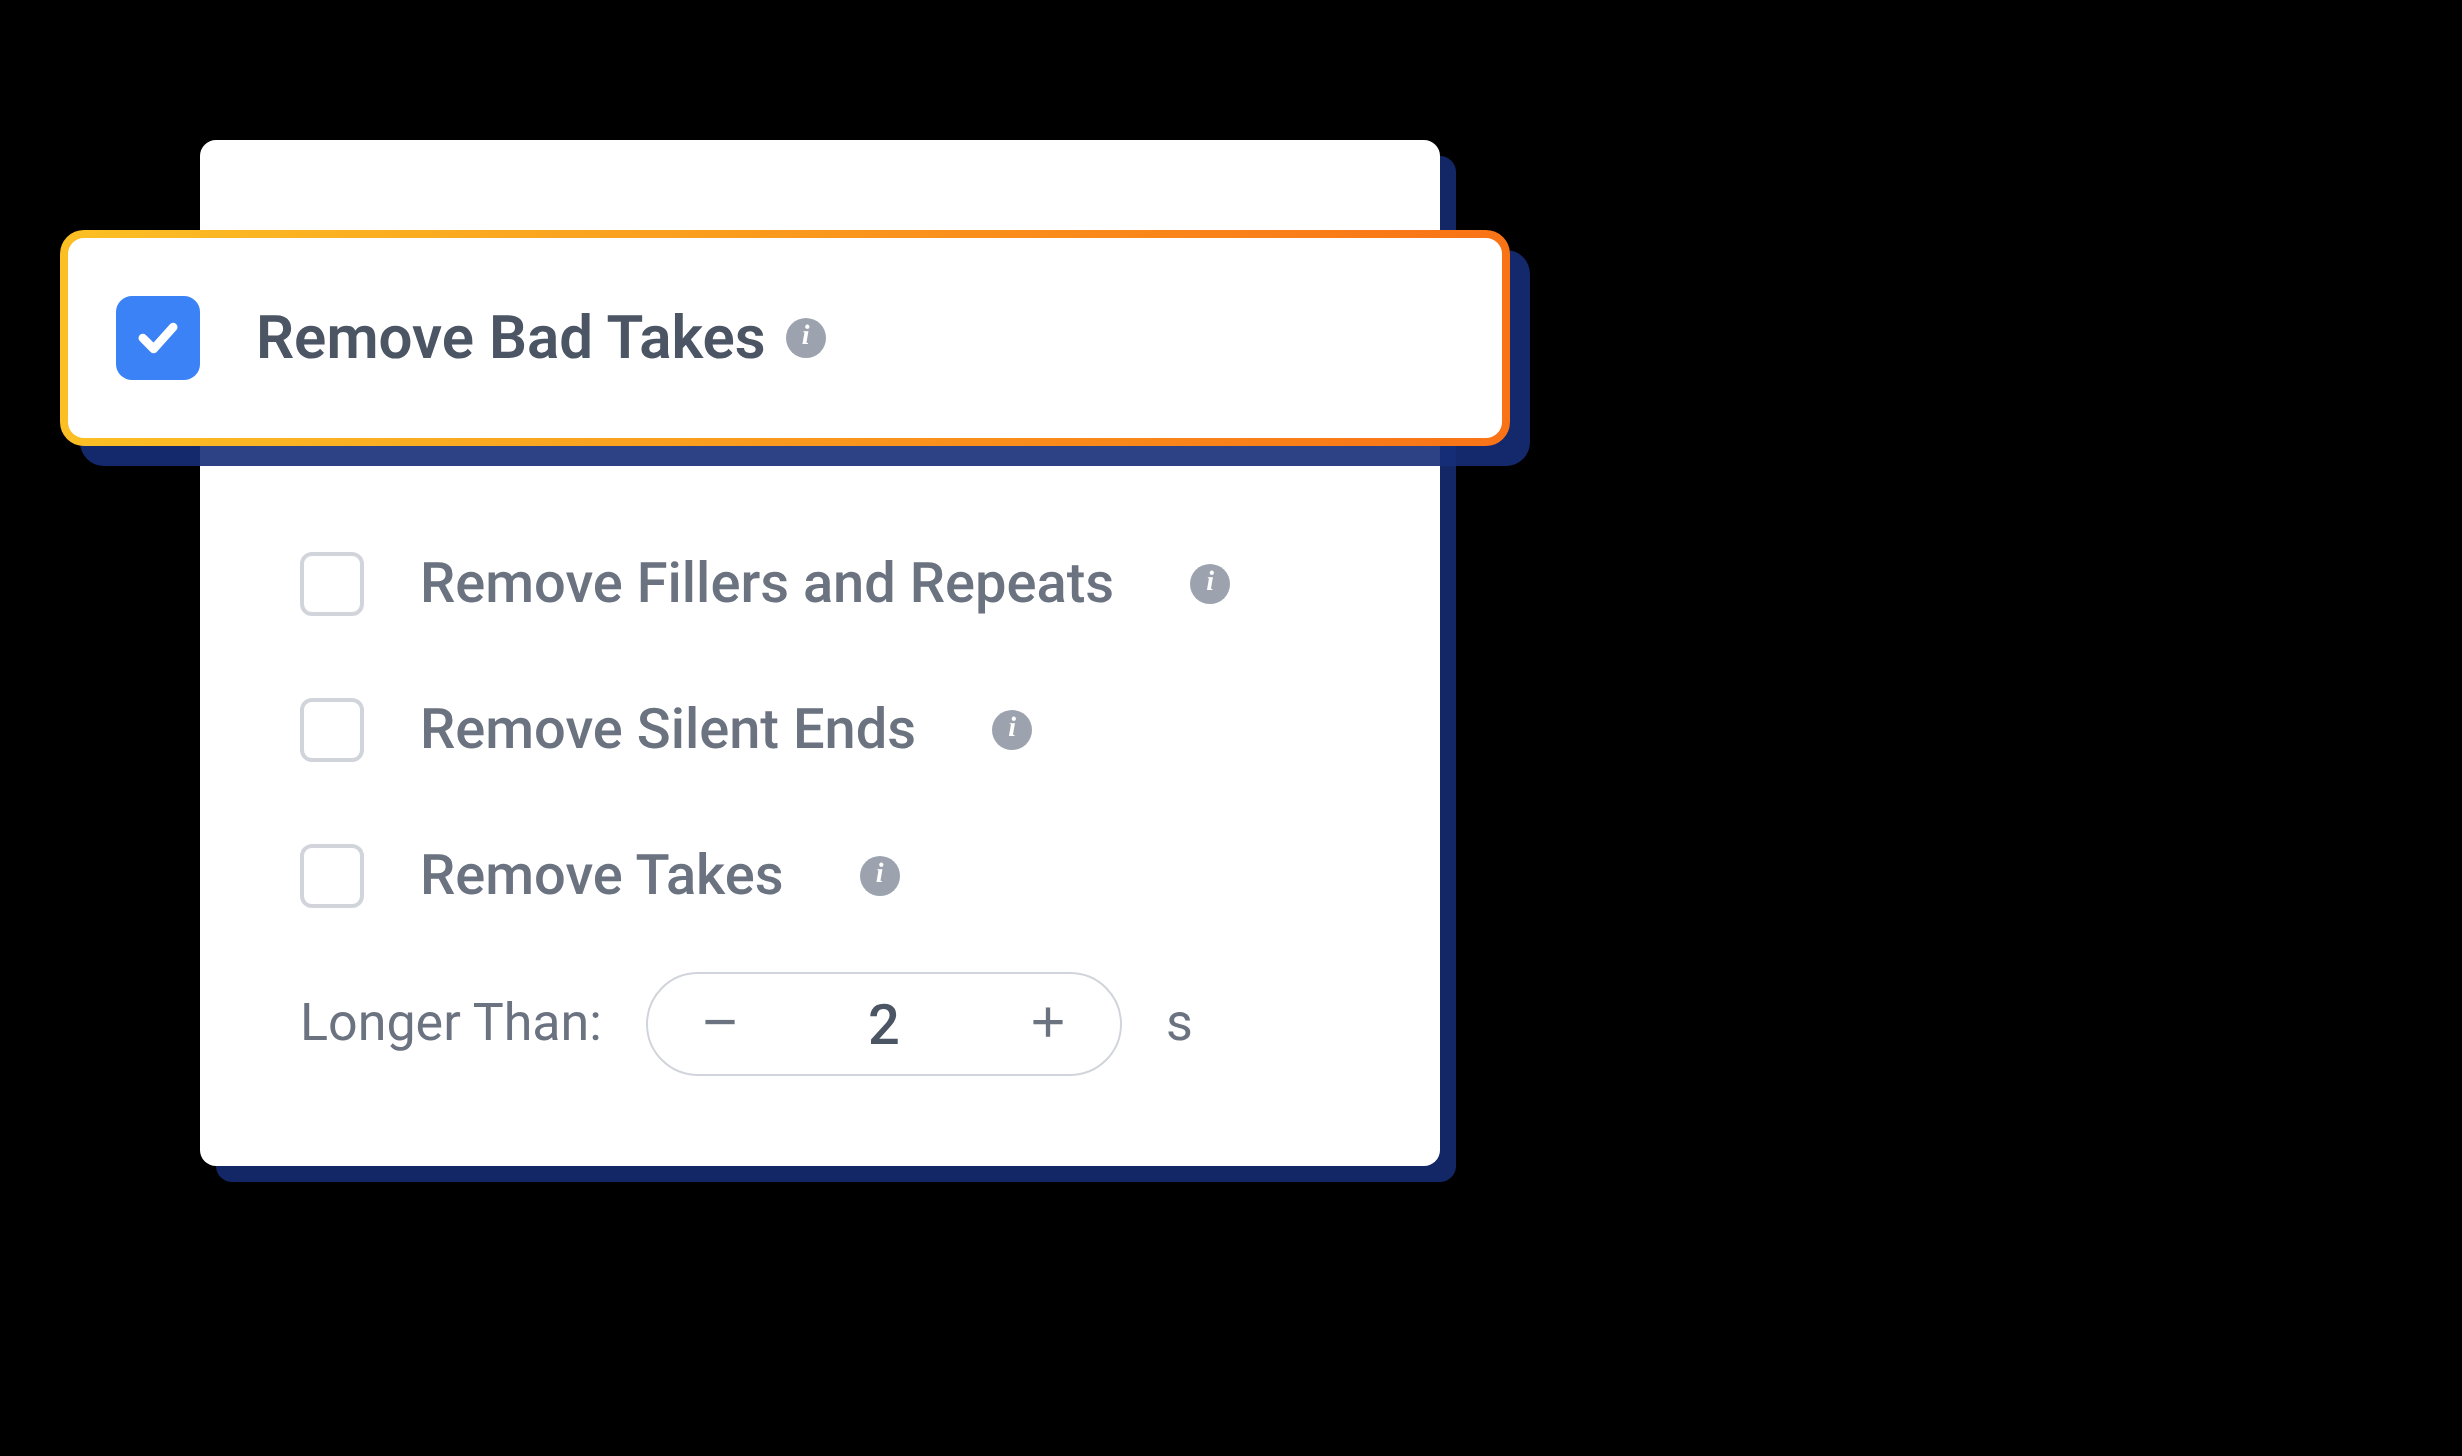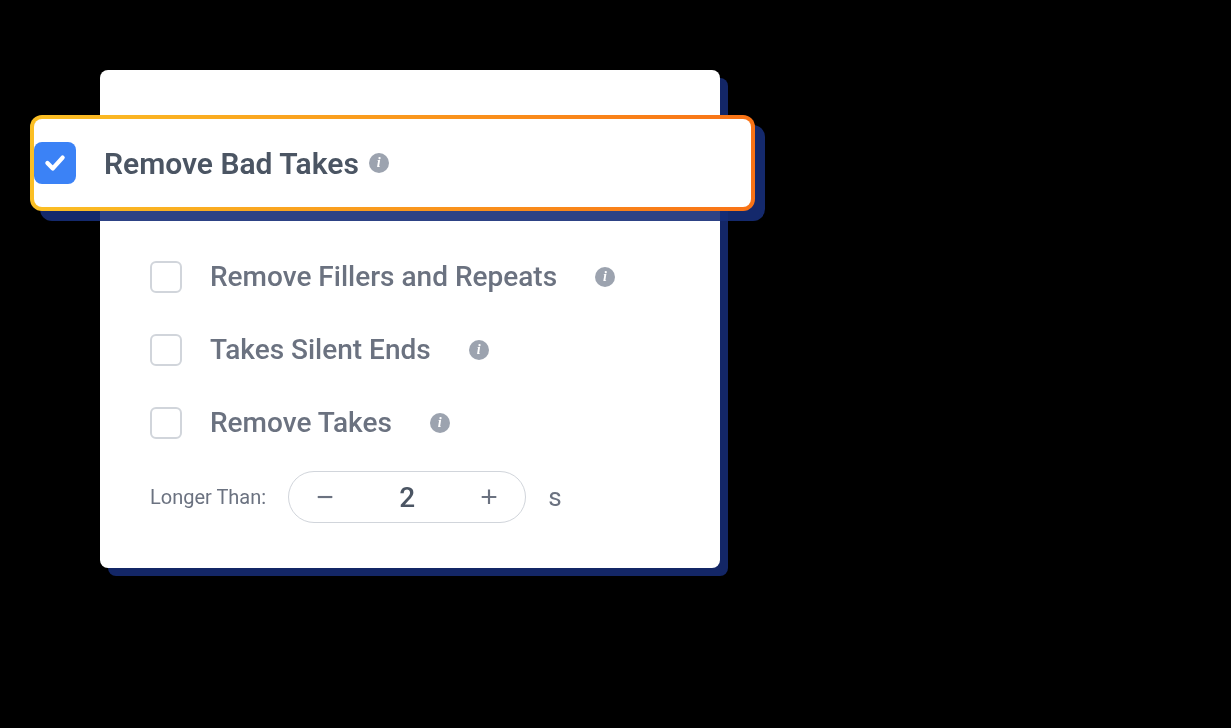--- a/index.html
+++ b/index.html
@@ -13,38 +13,39 @@
 
     .panel {
       position: absolute;
       left: 100px;
       top: 70px;
       width: 620px;
       background: #fff;
       border-radius: 8px;
       box-shadow: 8px 8px 0px rgba(22, 45, 120, 0.85);
       padding-bottom: 45px;
-      padding-top: 40px;
+      padding-top: 55px;
     }
 
     .highlight-row {
       position: absolute;
       left: 30px;
       top: 115px;
       width: 725px;
-      height: 96px;
+      height: 108px;
       background: #fff;
       border: 4px solid transparent;
       border-radius: 12px;
       background-image: linear-gradient(white, white), linear-gradient(90deg, #fbbf24 0%, #f97316 100%);
       background-origin: border-box;
       background-clip: padding-box, border-box;
       box-shadow: 10px 10px 0px rgba(22, 45, 120, 0.9);
       display: flex;
       align-items: center;
+      padding-left: 24px;
       z-index: 10;
     }
 
     .option-row {
       display: flex;
       align-items: center;
       padding: 20px 0 20px 50px;
       gap: 28px;
     }
 
@@ -105,21 +106,21 @@
     }
 
     .longer-than-row {
       display: flex;
       align-items: center;
       padding-left: 50px;
       margin-top: 12px;
       gap: 22px;
     }
     .longer-than-label {
-      font-size: 20px;
+      font-size: 26px;
       color: #6b7280;
     }
 
     .stepper {
       display: flex;
       align-items: center;
       border: 1.5px solid #d1d5db;
       border-radius: 26px;
       overflow: hidden;
       height: 52px;
@@ -159,21 +160,21 @@
       
     </div>
     <span class="option-label">Remove Fillers and Repeats</span>
     <span class="info-icon">i</span>
   </div>
 
   <div class="option-row">
     <div class="checkbox">
       
     </div>
-    <span class="option-label">Takes Silent Ends</span>
+    <span class="option-label">Remove Silent Ends</span>
     <span class="info-icon">i</span>
   </div>
 
   <div class="option-row">
     <div class="checkbox">
       
     </div>
     <span class="option-label">Remove Takes</span>
     <span class="info-icon">i</span>
   </div>

